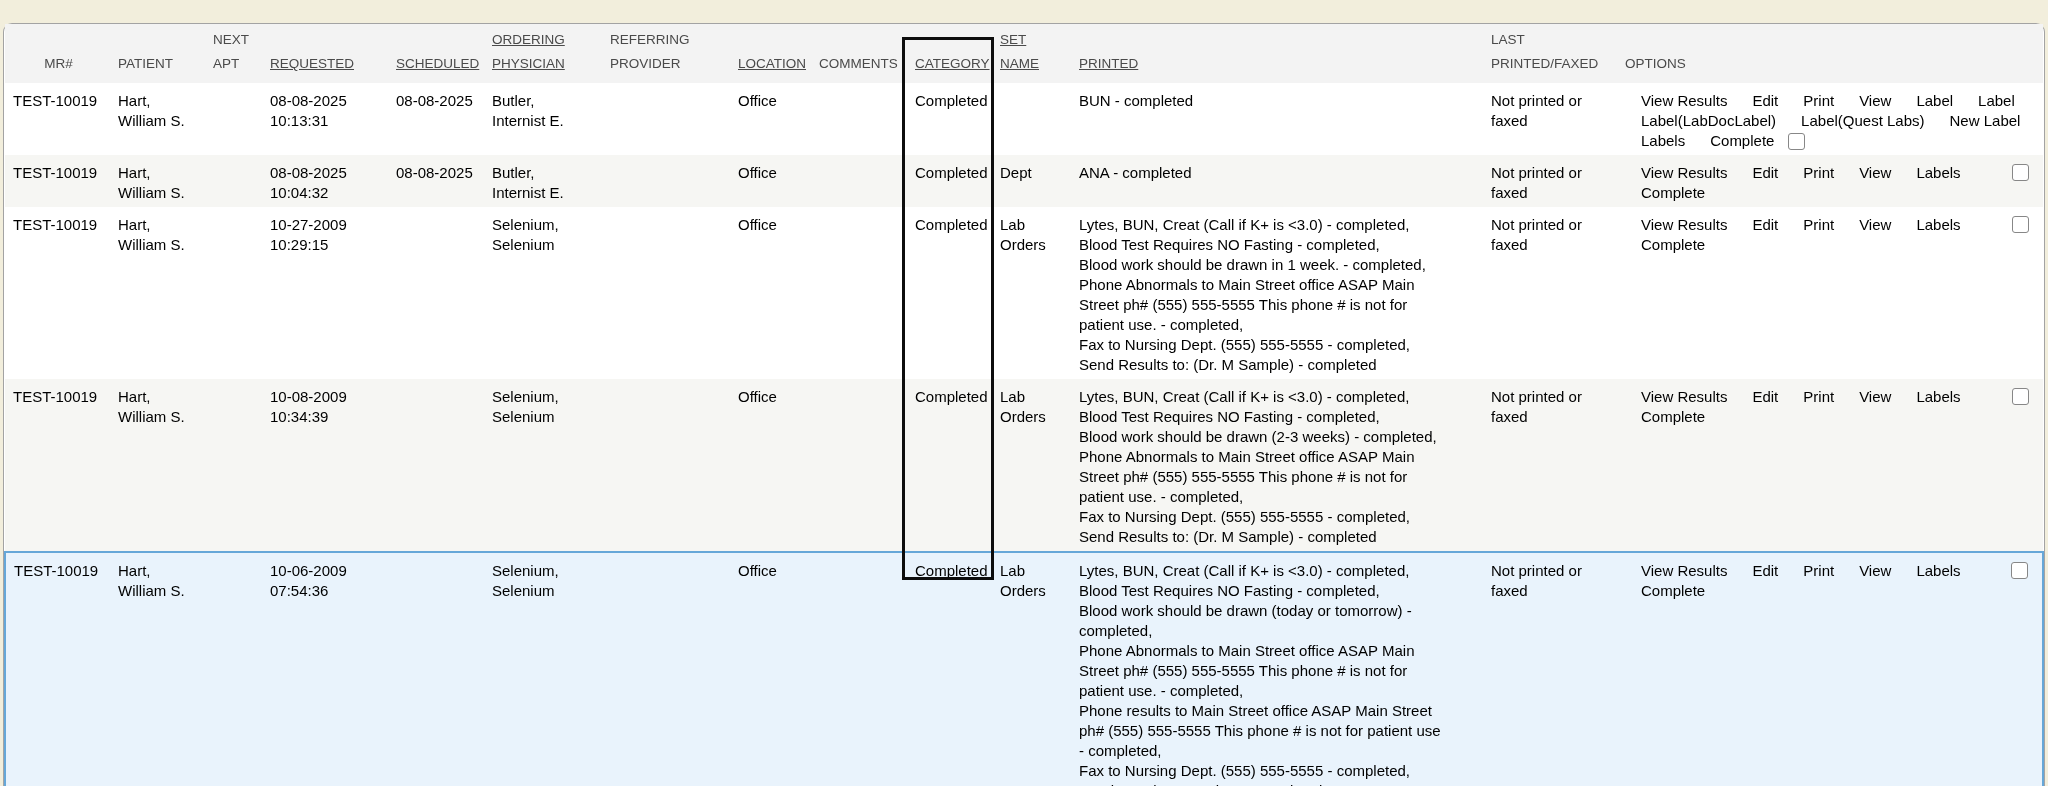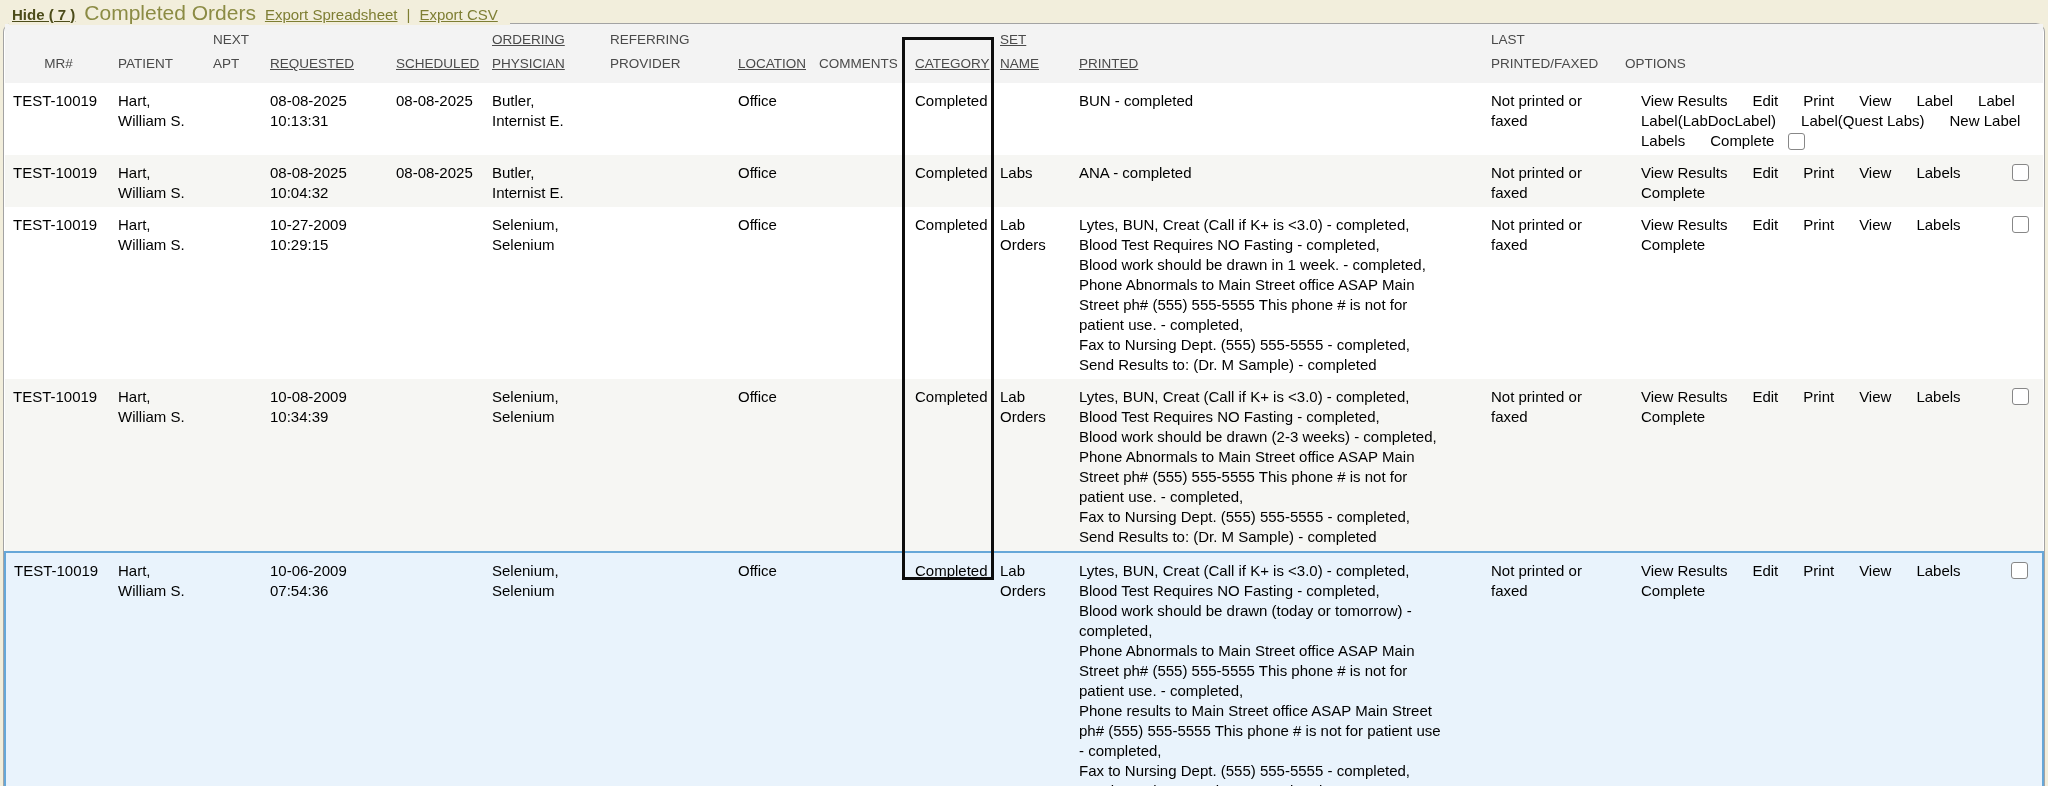--- a/index.html
+++ b/index.html
@@ -54,27 +54,20 @@
 
   #cat-box {
     position:absolute; left:902px; top:37px; width:92px; height:543px;
     border:3px solid #0d0d0d; pointer-events:none; z-index:4;
   }
 </style>
 </head>
 <body>
 
 <div class="panel">
-  <div class="legend">
-    <a class="hide-link">Hide ( 7 )</a>
-    <span class="panel-title">Completed Orders</span>
-    <a class="export-link">Export Spreadsheet</a>
-    <span class="sep">|</span>
-    <a class="export-link">Export CSV</a>
-  </div>
 
   <table class="orders">
     <thead>
       <tr id="header-row">
           <th style="width: 105px; text-align: center;"><span>MR#</span></th>
           <th style="width: 95px;"><span>PATIENT</span></th>
           <th style="width: 57px;"><span>NEXT
 APT</span></th>
           <th style="width: 126px;"><span class="sort">REQUESTED</span></th>
           <th style="width: 96px;"><span class="sort">SCHEDULED</span></th>
@@ -121,21 +114,21 @@
           <td></td>
           <td>08-08-2025
 10:04:32</td>
           <td>08-08-2025</td>
           <td>Butler,
 Internist E.</td>
           <td></td>
           <td>Office</td>
           <td></td>
           <td>Completed</td>
-          <td>Labs</td>
+          <td>Dept</td>
           <td>ANA - completed</td>
           <td>Not printed or
 faxed</td>
           <td class="options"><a class="opt">View Results</a><a class="opt">Edit</a><a class="opt">Print</a><a class="opt">View</a><a class="opt">Labels</a><a class="opt">Complete</a><input type="checkbox" class="cb right" style=""></td>
         </tr>
         <tr class="">
           <td>TEST-10019</td>
           <td>Hart,
 William S.</td>
           <td></td>

